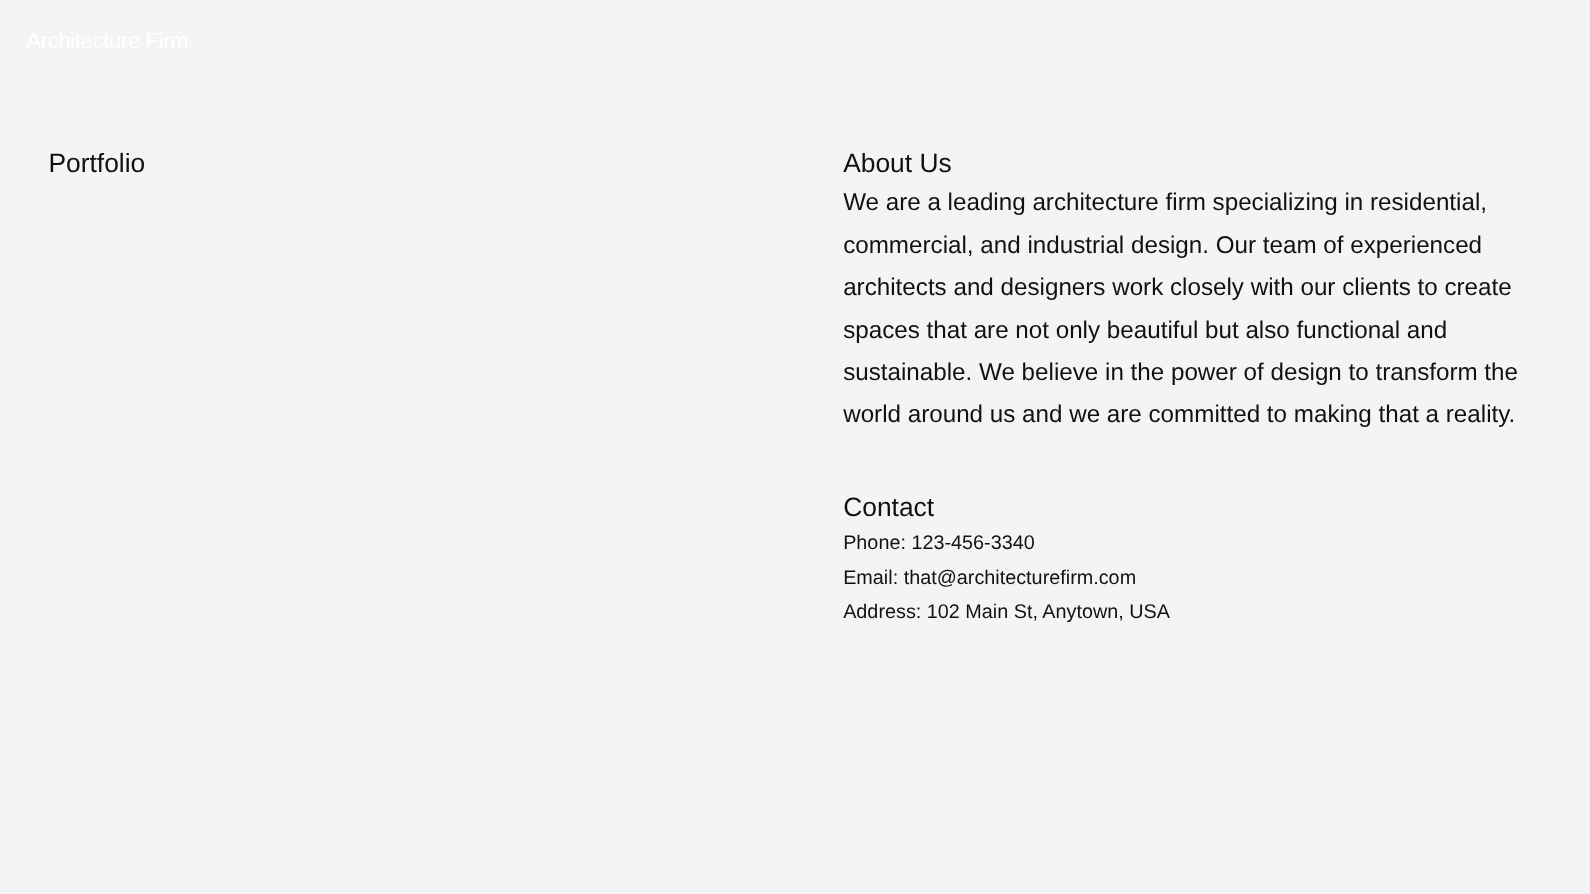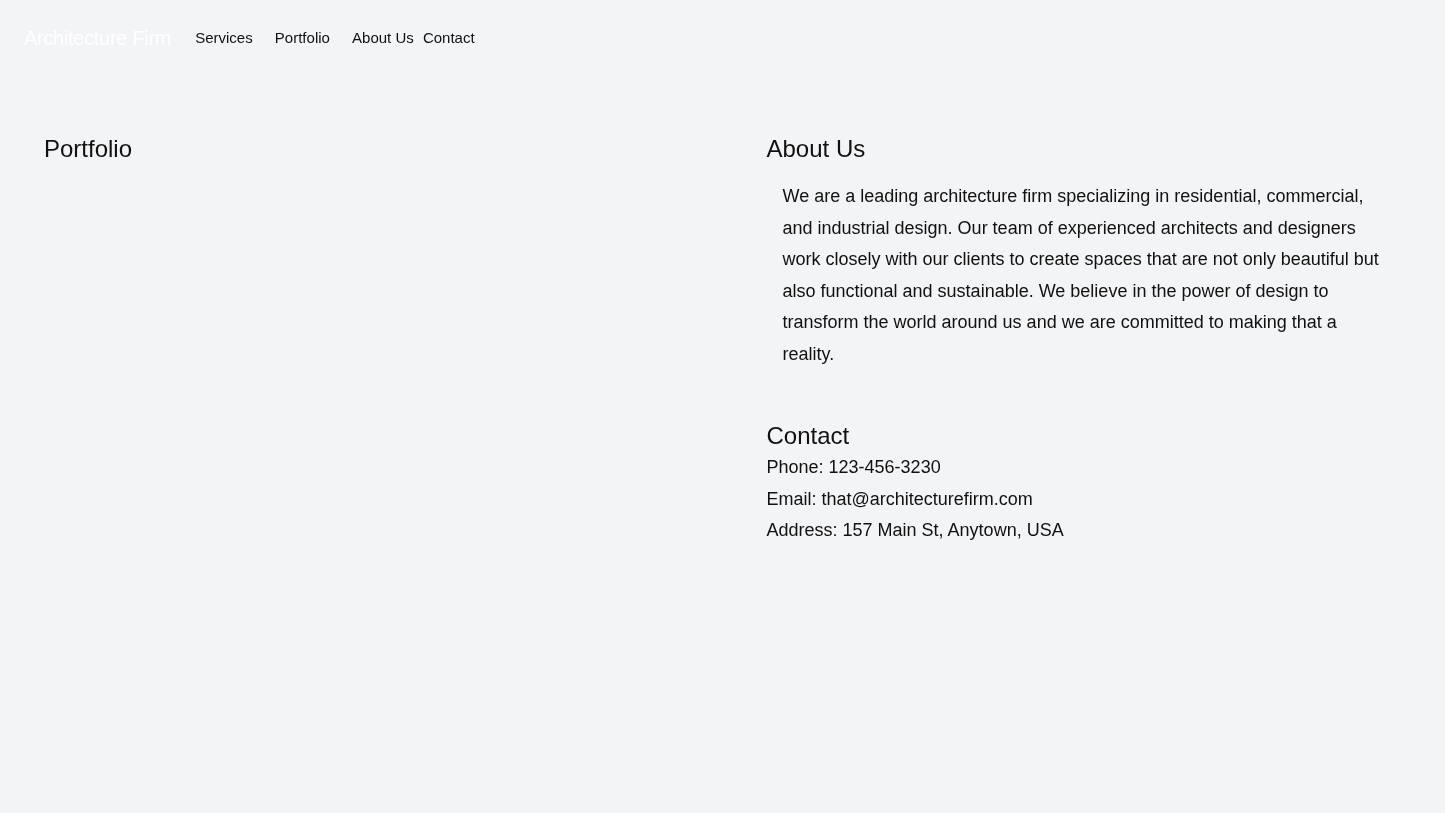--- a/index.html
+++ b/index.html
@@ -53,62 +53,56 @@
     box-sizing: border-box;
     padding: 57px 44px 40px 44px;
   }
   h2.section-heading {
     margin: 0;
     font-size: 24px;
     font-weight: 400;
     line-height: 32px;
   }
   p.body-text {
-    margin: 16px;
-    font-size: 18px;
+    margin: 0;
+    font-size: 22px;
     line-height: 1.75;
   }
   .contact-block { margin-top: 50px; }
   .contact-line {
     font-size: 18px;
     line-height: 1.75;
   }
 </style>
 </head>
 <body>
 
 <div class="page">
 
   <nav class="topnav">
     <span class="brand">Architecture Firm</span>
-    <div class="nav-links">
-      <a href="#" class="gap">Services</a>
-      <a href="#" class="gap">Portfolio</a>
-      <a href="#" class="tight">About Us</a>
-      <a href="#">Contact</a>
-    </div>
   </nav>
 
   <main class="content">
 
     <section class="col">
       <h2 class="section-heading">Portfolio</h2>
     </section>
 
     <div class="col">
 
       <section>
         <h2 class="section-heading">About Us</h2>
         <p class="body-text">We are a leading architecture firm specializing in residential, commercial, and industrial design. Our team of experienced architects and designers work closely with our clients to create spaces that are not only beautiful but also functional and sustainable. We believe in the power of design to transform the world around us and we are committed to making that a reality.</p>
       </section>
 
       <section class="contact-block">
         <h2 class="section-heading">Contact</h2>
-        <div class="contact-line">Phone: 123-456-3230</div>
+        <div class="contact-line">Phone: 123-456-3340</div>
         <div class="contact-line">Email: that@architecturefirm.com</div>
-        <div class="contact-line">Address: 157 Main St, Anytown, USA</div>
+        <div class="contact-line">Address: 102 Main St, Anytown, USA</div>
       </section>
 
     </div>
 
   </main>
 
 </div>
 
 </body></html>

